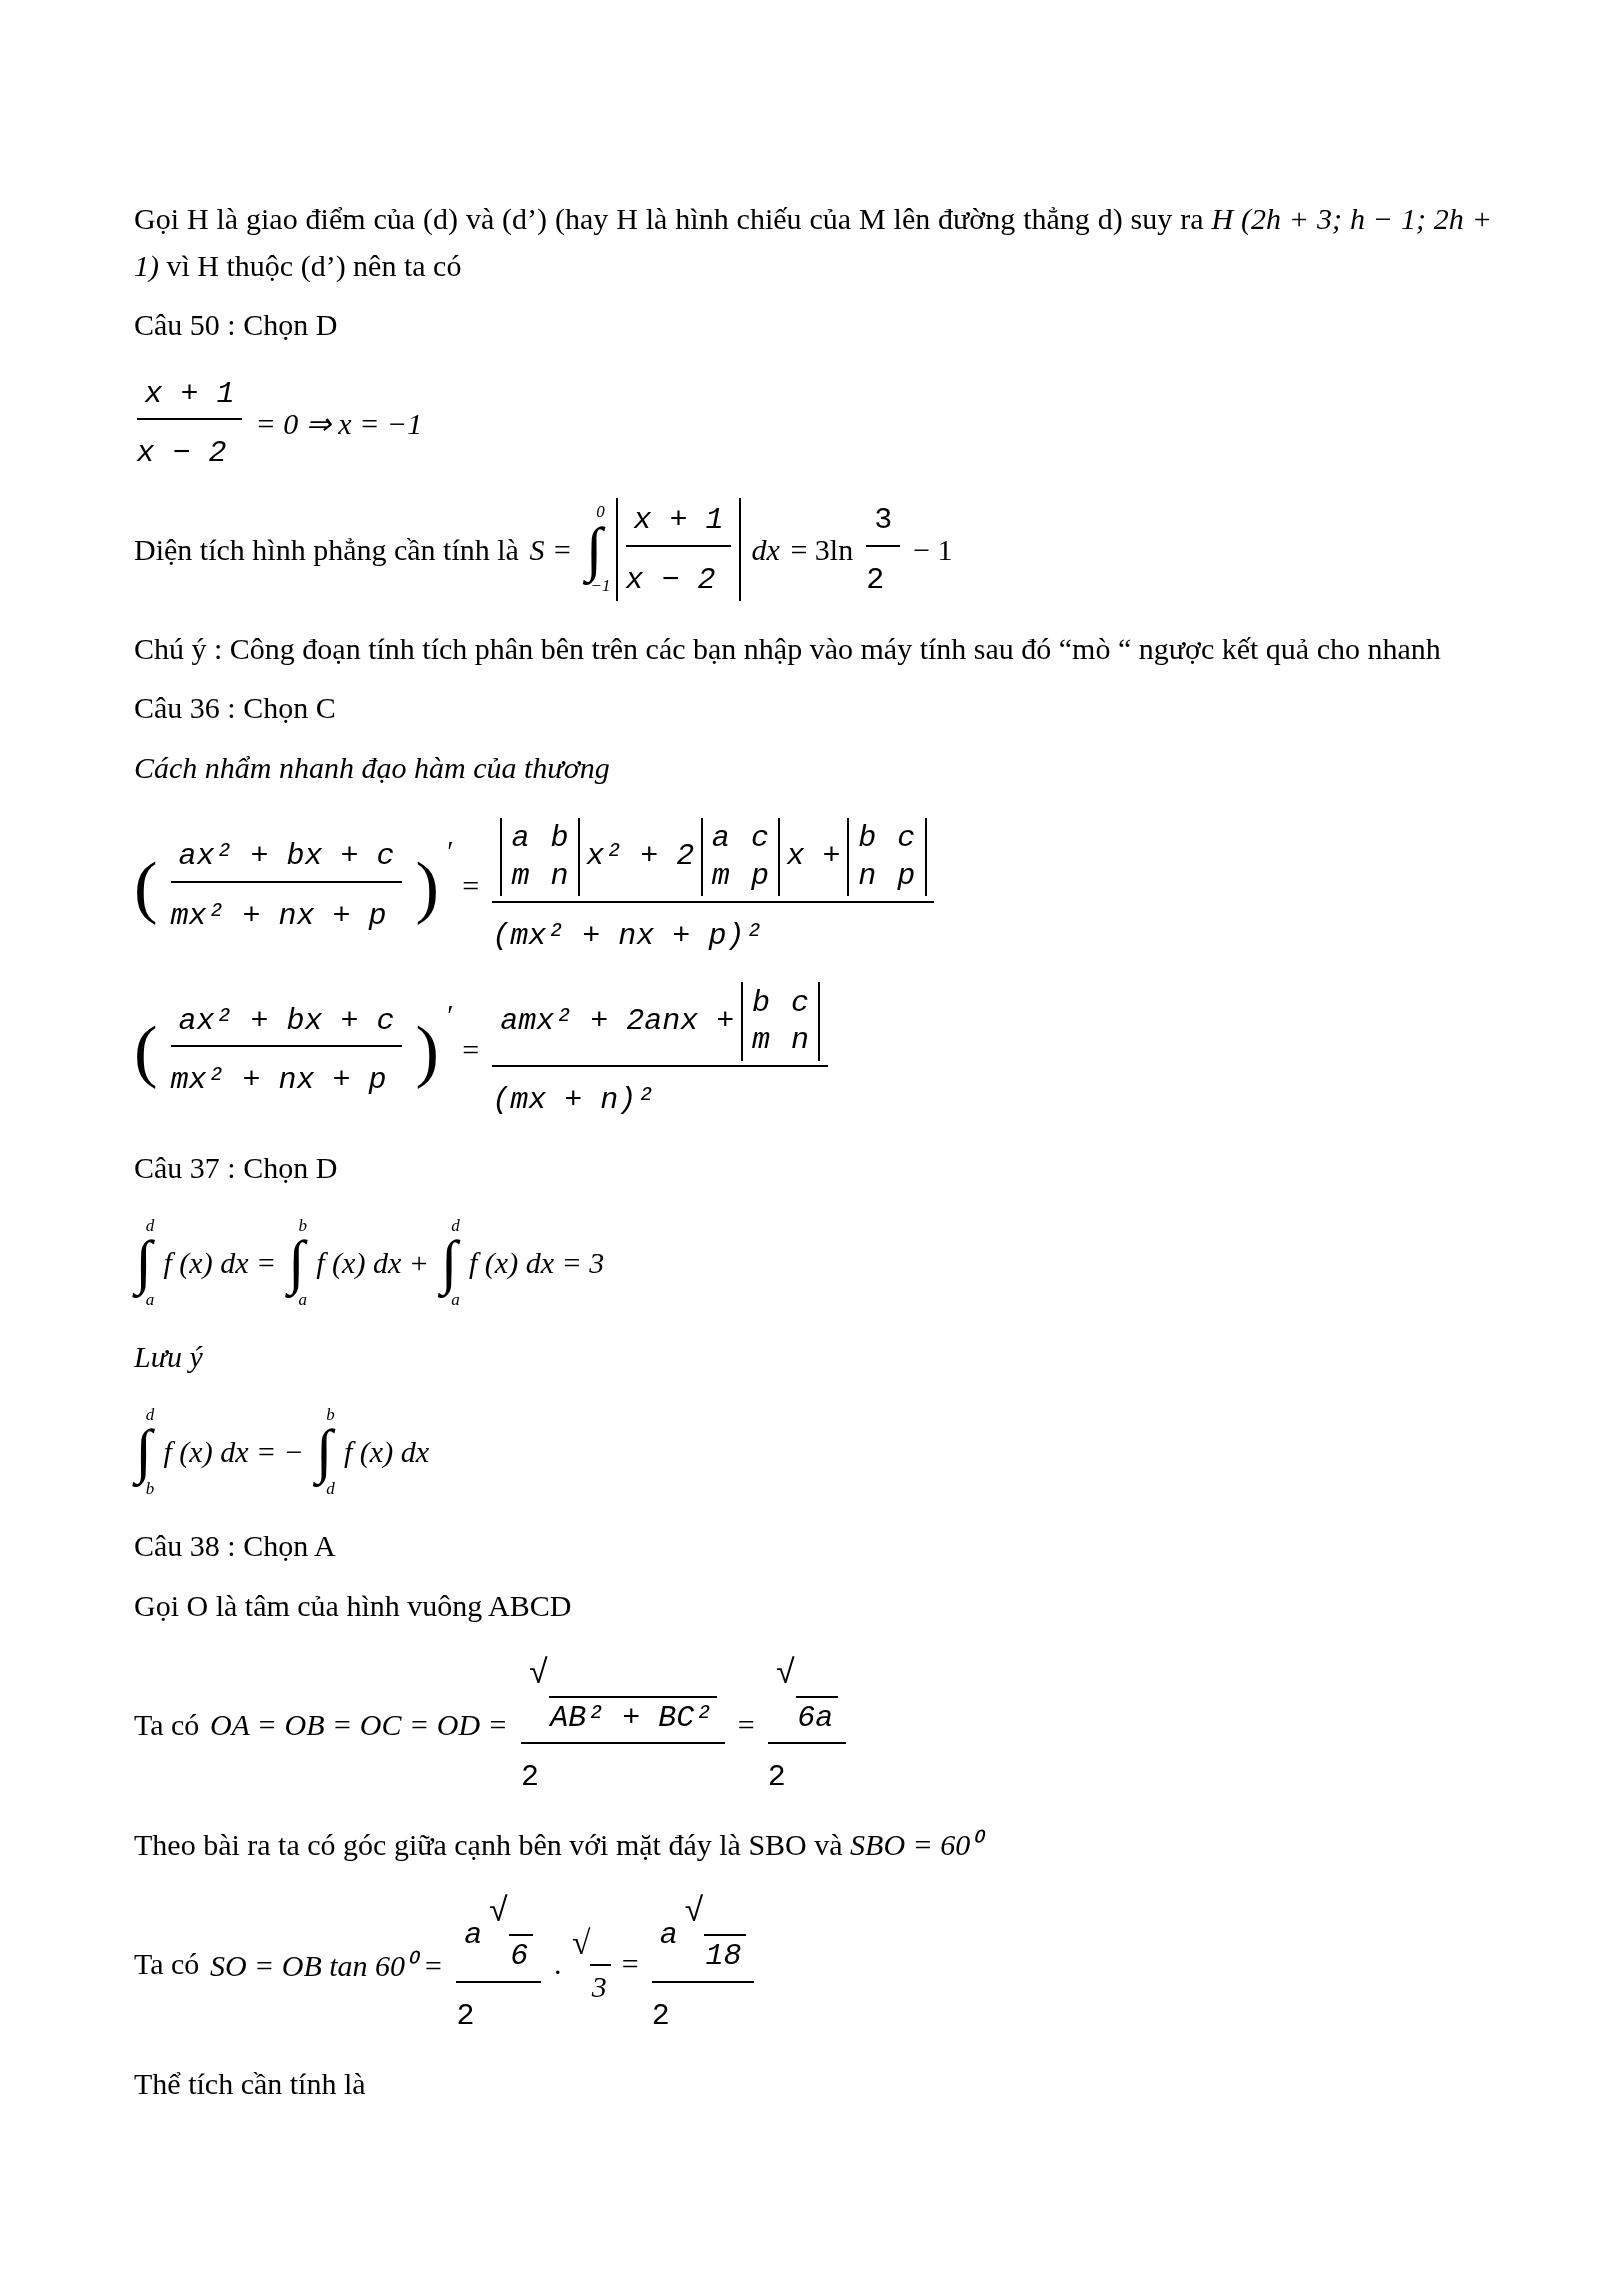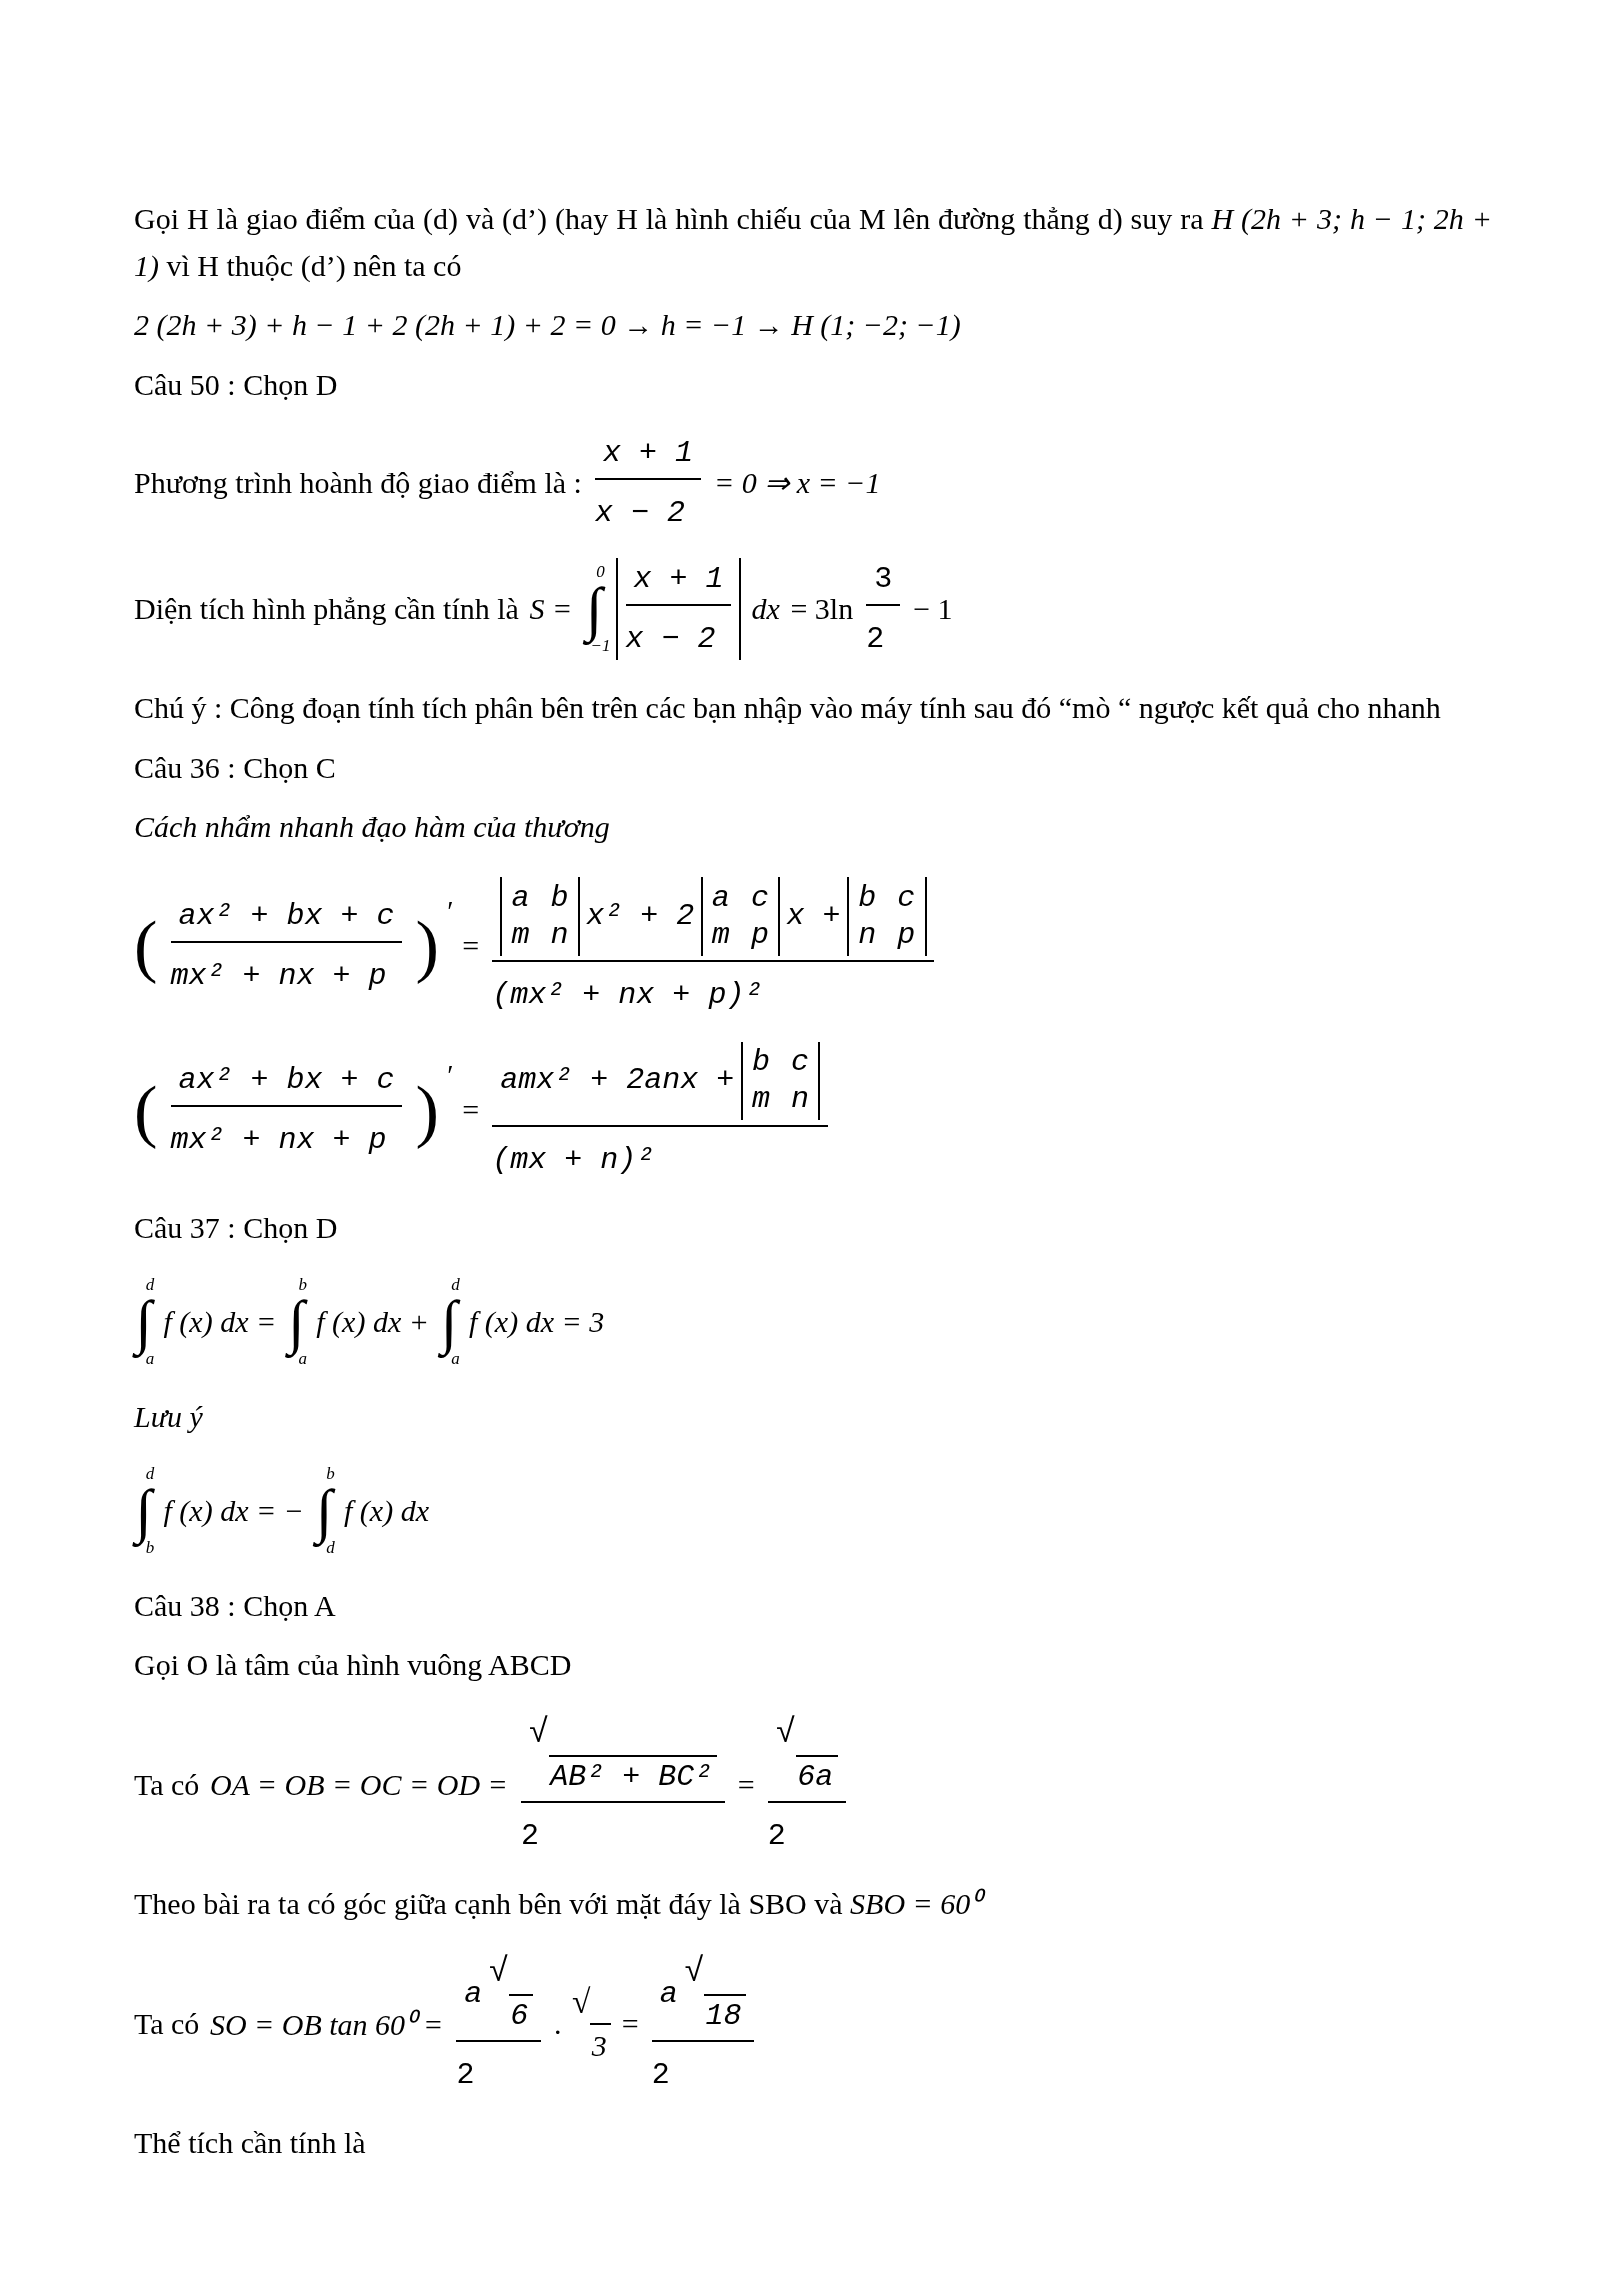--- a/index.html
+++ b/index.html
@@ -47,26 +47,24 @@
 <body>
 
 <div class="page">
 
   <p class="line just">
     <span>Gọi H là giao điểm của (d) và (d’) (hay H là hình chiếu của M lên đường thẳng d)  suy ra </span>
     <span class="mx">H (2h + 3; h − 1; 2h + 1)</span>
     <span> vì H thuộc (d’) nên ta có</span>
   </p>
 
-  <p class="line mx">2 (2h + 3) + h − 1 + 2 (2h + 1) + 2 = 0 → h = −1 → H (1; −2; −1)</p>
 
   <p class="line">Câu 50 : Chọn D</p>
 
   <div class="feq">
-    <span>Phương trình hoành độ giao điểm là :</span>
     <span class="frac">
       <span class="num mx">x + 1</span>
       <span class="den mx">x − 2</span>
     </span>
     <span class="mx">= 0 ⇒ x = −1</span>
   </div>
 
   <div class="feq">
     <span>Diện tích hình phẳng cần tính là</span>
     <span class="mx">S =</span>

